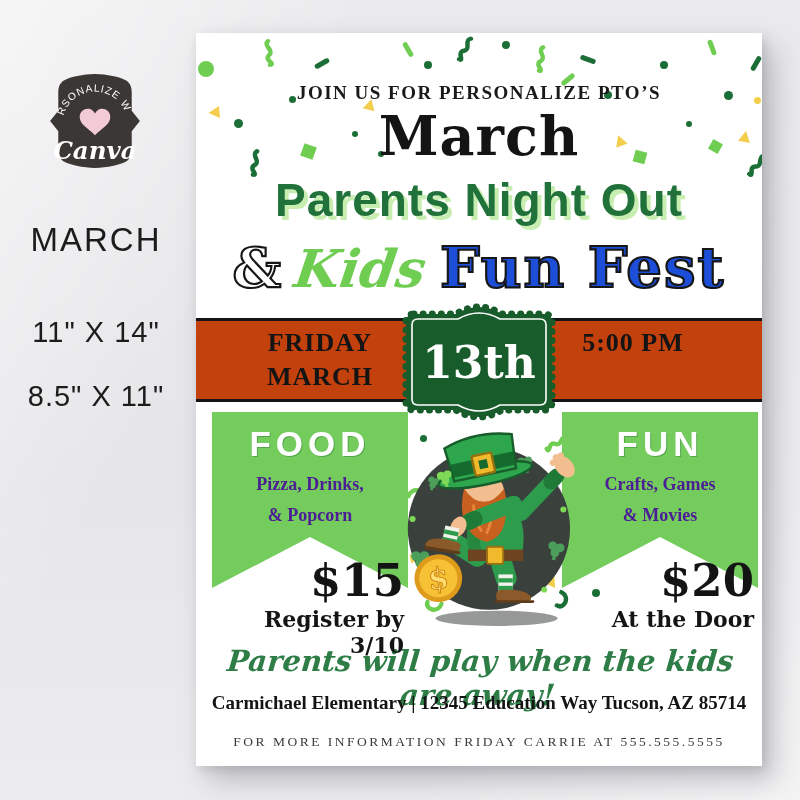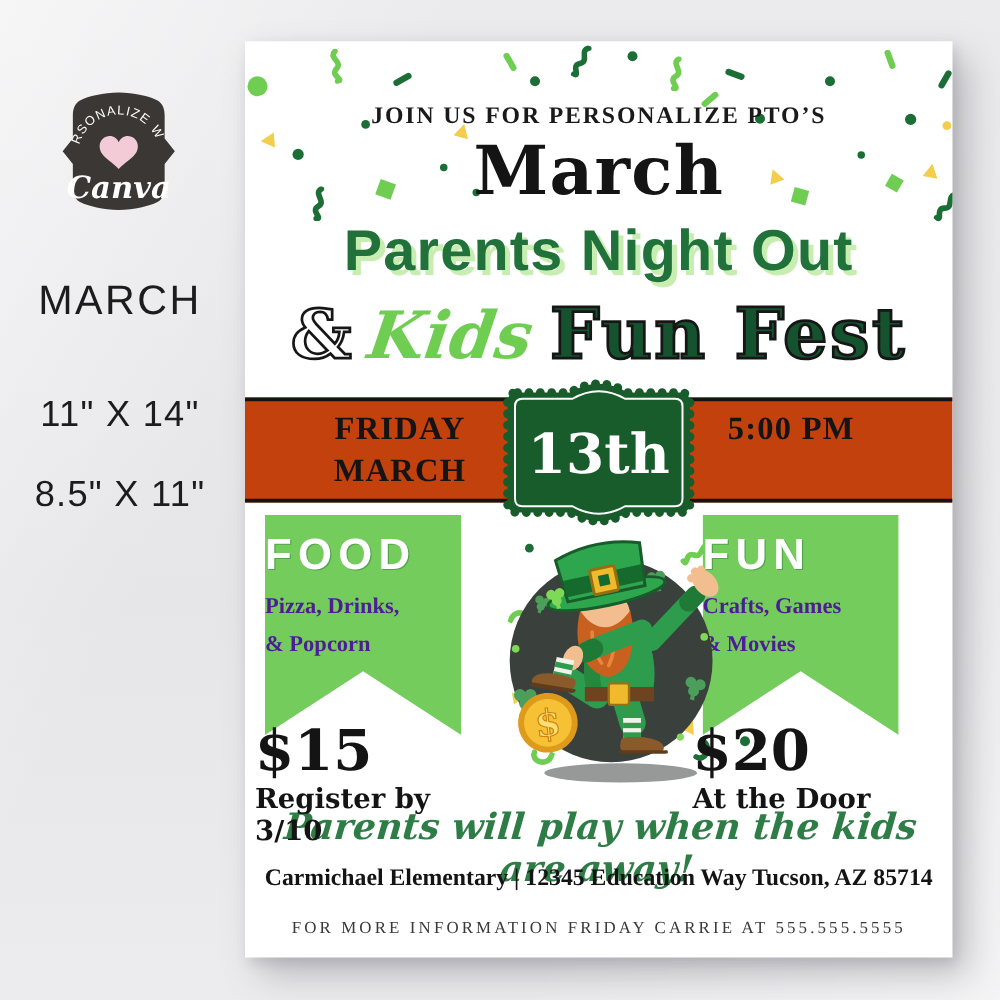--- a/index.html
+++ b/index.html
@@ -61,21 +61,21 @@
   .amp{
     font-family:"DejaVu Serif",serif;font-weight:700;font-size:54px;
     color:#ffffff;-webkit-text-stroke:2.2px #161616;
   }
   .kids{
     font-family:"DejaVu Serif",serif;font-style:italic;font-weight:700;
     font-size:52px;color:#6FCE52;transform:skewX(-8deg);
   }
   .funfest{
     font-family:"DejaVu Serif",serif;font-weight:700;font-size:56px;
-    letter-spacing:2px;color:#14532d;-webkit-text-stroke:2.2px #161616;
+    letter-spacing:2px;color:#1d4ed8;-webkit-text-stroke:2.2px #161616;
   }
   @supports not (-webkit-text-stroke:1px black){
     .amp,.funfest{color:#161616;}
   }
   
   .banner{
     position:absolute;left:0;top:285px;width:100%;height:84px;z-index:2;
     background:#c2410c;border-top:3px solid #141414;border-bottom:3px solid #141414;
     box-sizing:border-box;
   }
@@ -88,38 +88,38 @@
     position:absolute;right:14px;top:5px;width:230px;text-align:center;
     font-family:"Liberation Serif",serif;font-weight:700;
     font-size:26px;line-height:34px;letter-spacing:1px;color:#141414;
   }
   .date-badge{position:absolute;left:198px;top:263px;width:170px;height:142px;z-index:3;}
   .date-badge text{
     font-family:"DejaVu Serif",serif;font-weight:800;font-size:44px;fill:#ffffff;
   }
   
   .ribbon{
-    position:absolute;top:379px;width:157px;height:176px;z-index:2;
-    background:#74CC5D;
+    position:absolute;top:379px;width:196px;height:176px;z-index:2;
+    background:#74CC5D;text-align:center;
     clip-path:polygon(0 0,100% 0,100% 100%,50% 71%,0 100%);
   }
   .ribbon-food{left:16px;}
   .ribbon-fun{left:366px;}
   .ribbon-title{
     margin-top:13px;font-family:"Liberation Sans",sans-serif;font-weight:800;
     font-size:35px;line-height:38px;letter-spacing:5px;color:#ffffff;
     text-shadow:1px 1px 0 rgba(23,92,42,.35);
   }
   .ribbon-line{
     font-family:"Liberation Serif",serif;font-weight:700;
     font-size:18px;line-height:31px;color:#4c1d95;
   }
   .ribbon-line.first{margin-top:6px;}
   
-  .price{position:absolute;width:200px;text-align:left;top:524px;z-index:3;margin-top:20px;}
+  .price{position:absolute;width:200px;text-align:right;top:524px;z-index:3;}
   .price-food{left:8px;}
   .price-fun{left:358px;}
   .price-amount{
     font-family:"DejaVu Serif",serif;font-weight:800;
     font-size:45px;line-height:47px;color:#141414;
   }
   .price-note{
     font-family:"DejaVu Serif",serif;font-weight:800;
     font-size:22px;line-height:26px;color:#141414;margin-top:2px;
   }

